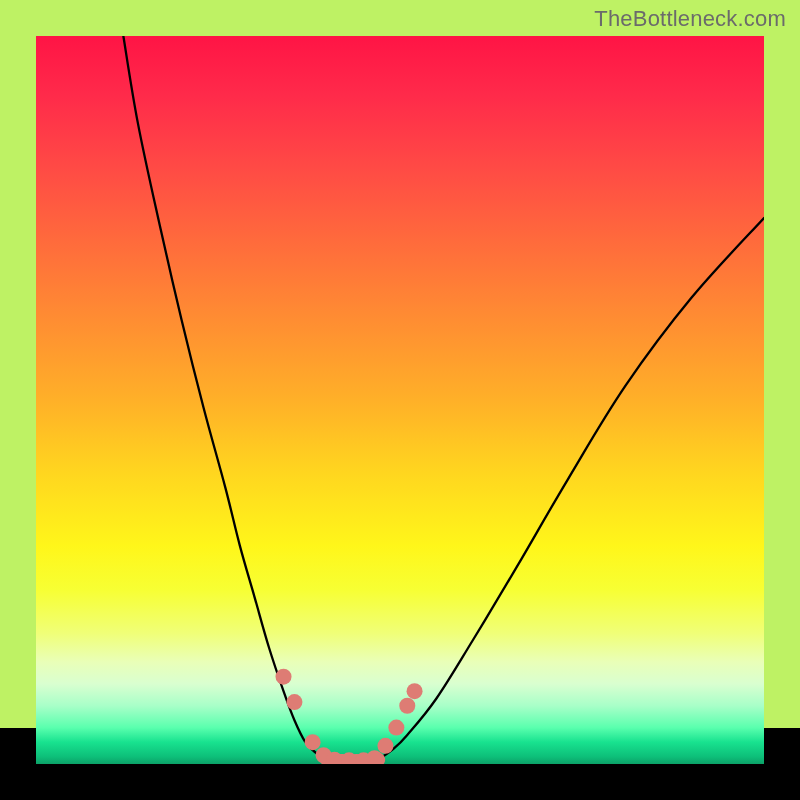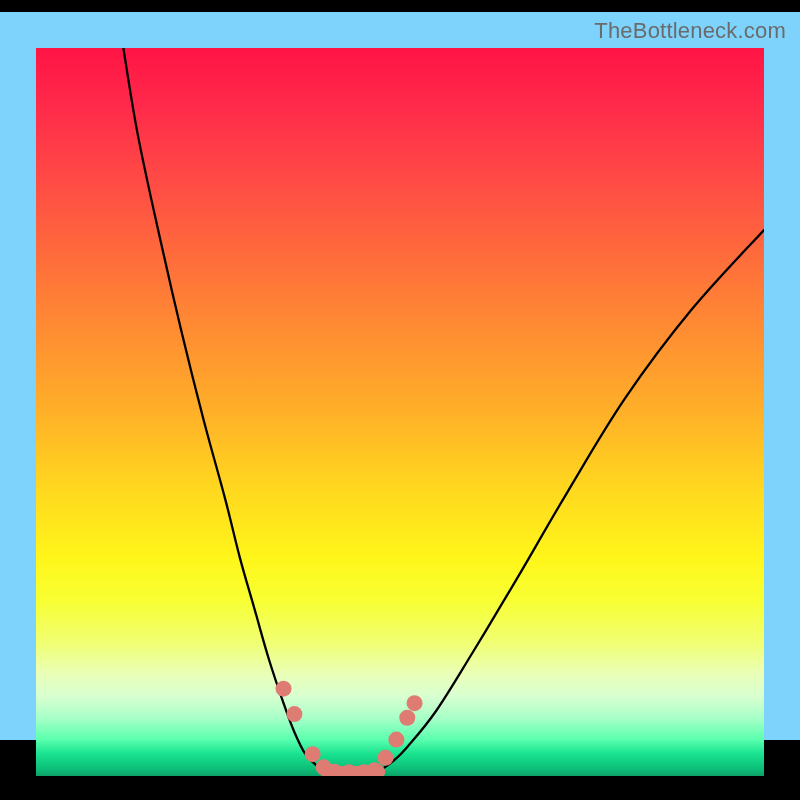--- a/index.html
+++ b/index.html
@@ -6,25 +6,25 @@
     margin: 0;
     padding: 0;
     width: 800px;
     height: 800px;
     overflow: hidden;
     background: #000;
     font-family: Arial, Helvetica, sans-serif;
   }
   .frame {
     position: absolute;
-    top: 12px;
+    top: 0;
     left: 0;
     width: 800px;
     height: 728px;
-    background: #7dd3fc;
+    background: #bef264;
   }
   .plot-area {
     position: absolute;
     top: 36px;
     left: 36px;
     width: 728px;
     height: 728px;
     
     background: linear-gradient(
       to bottom,

